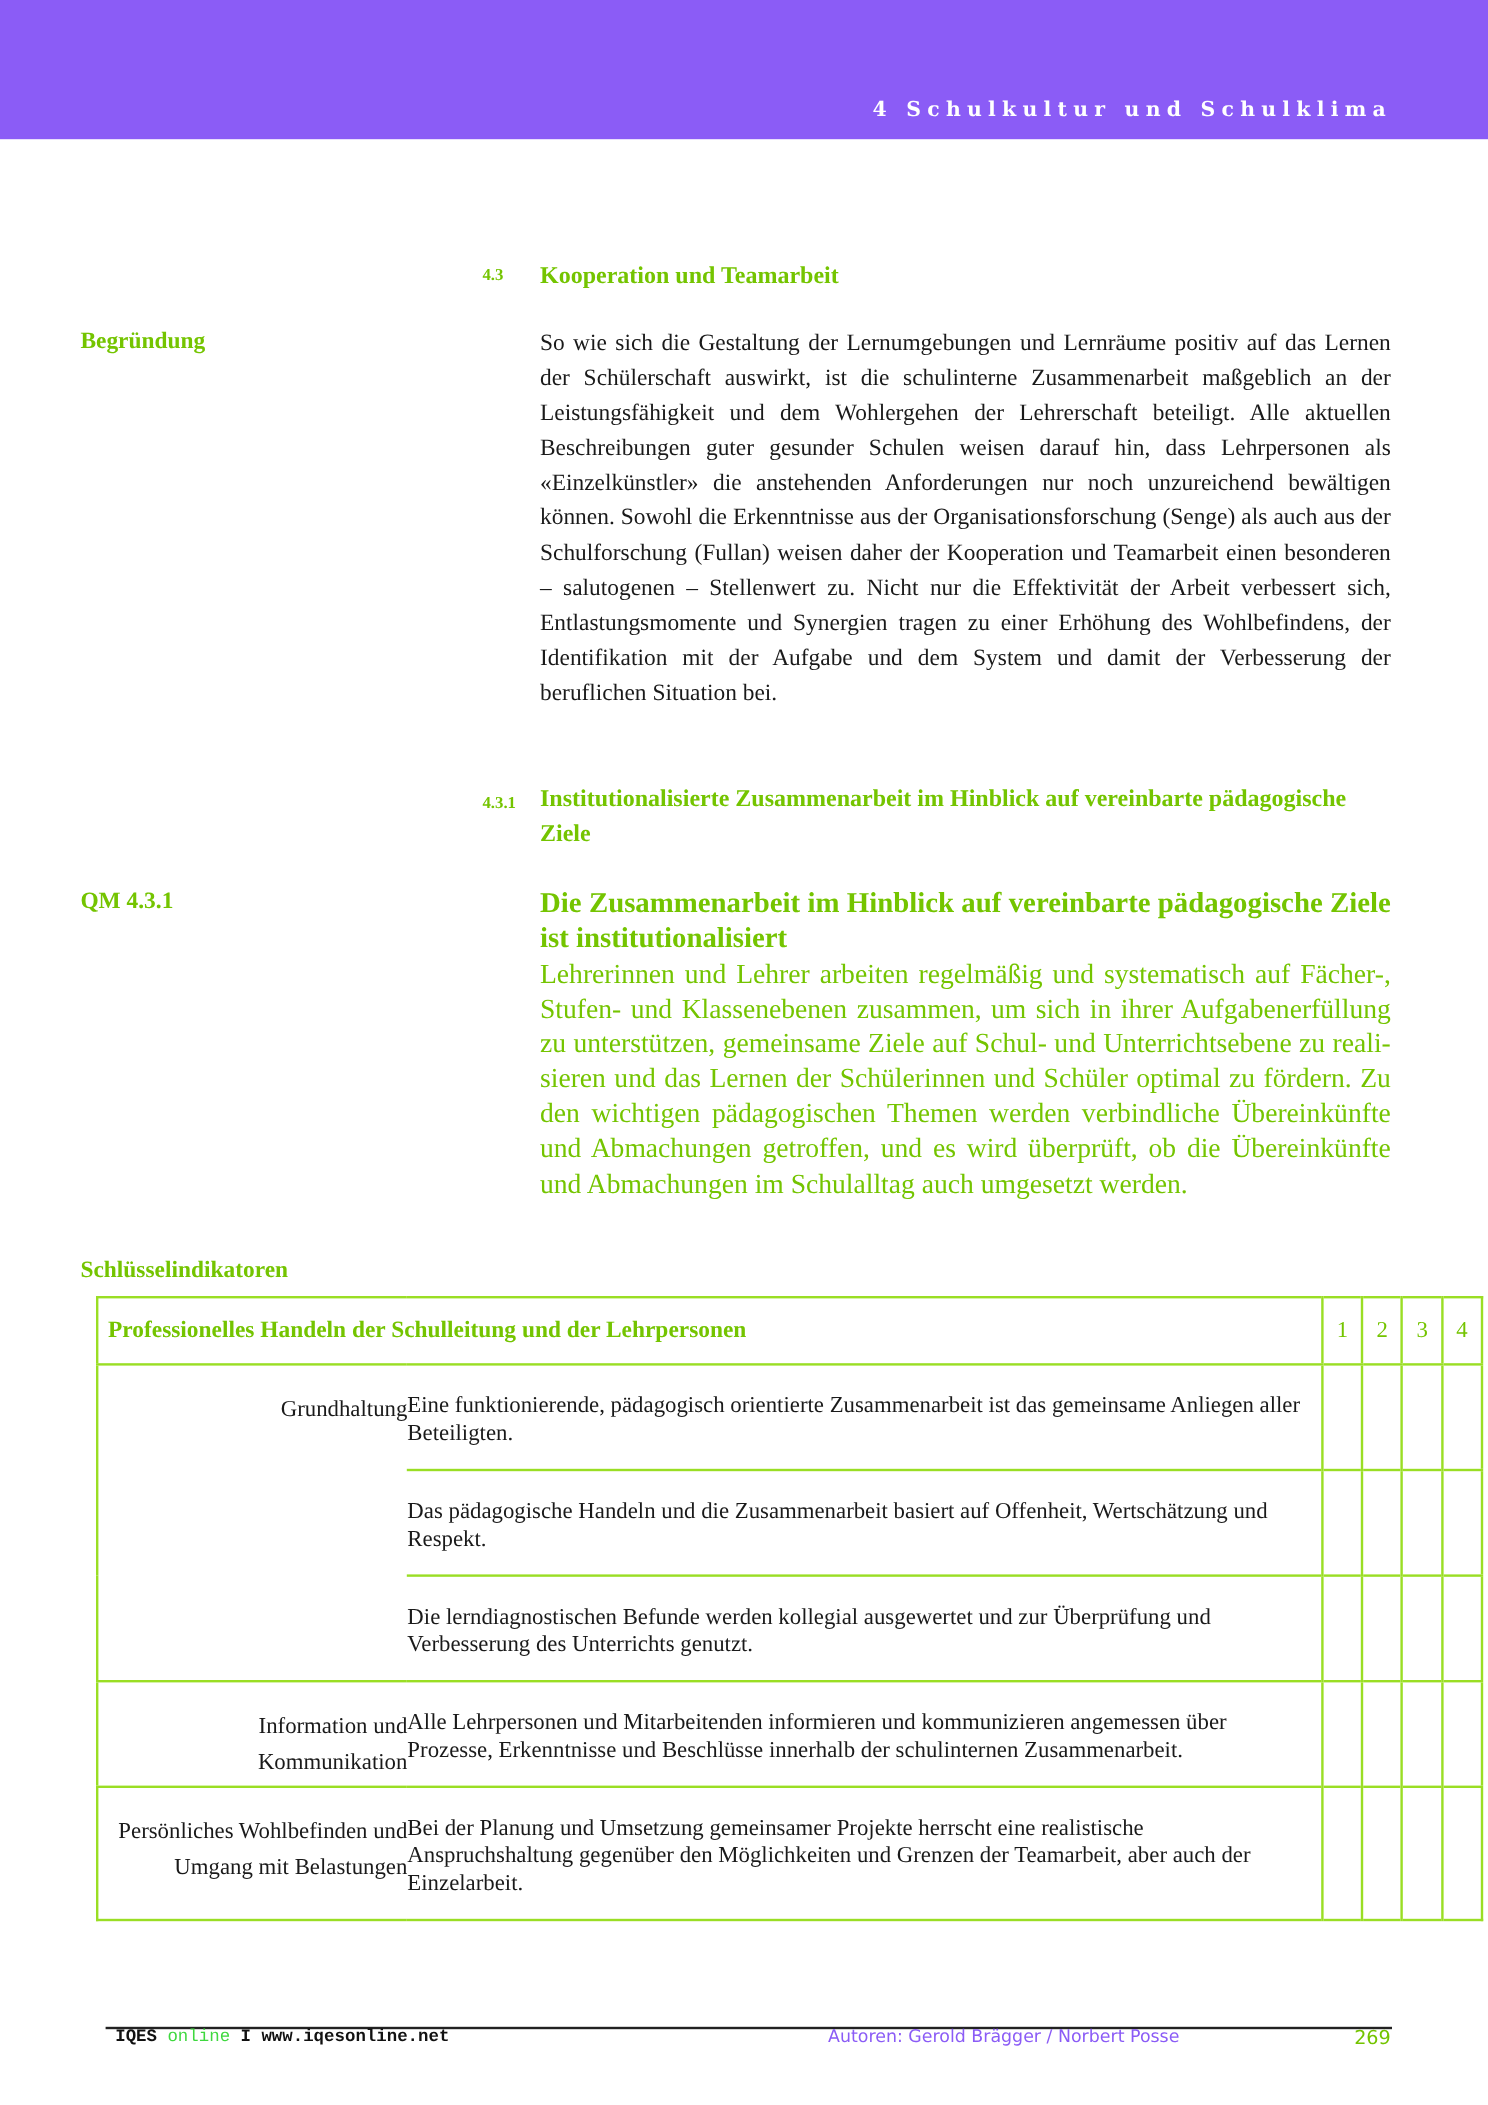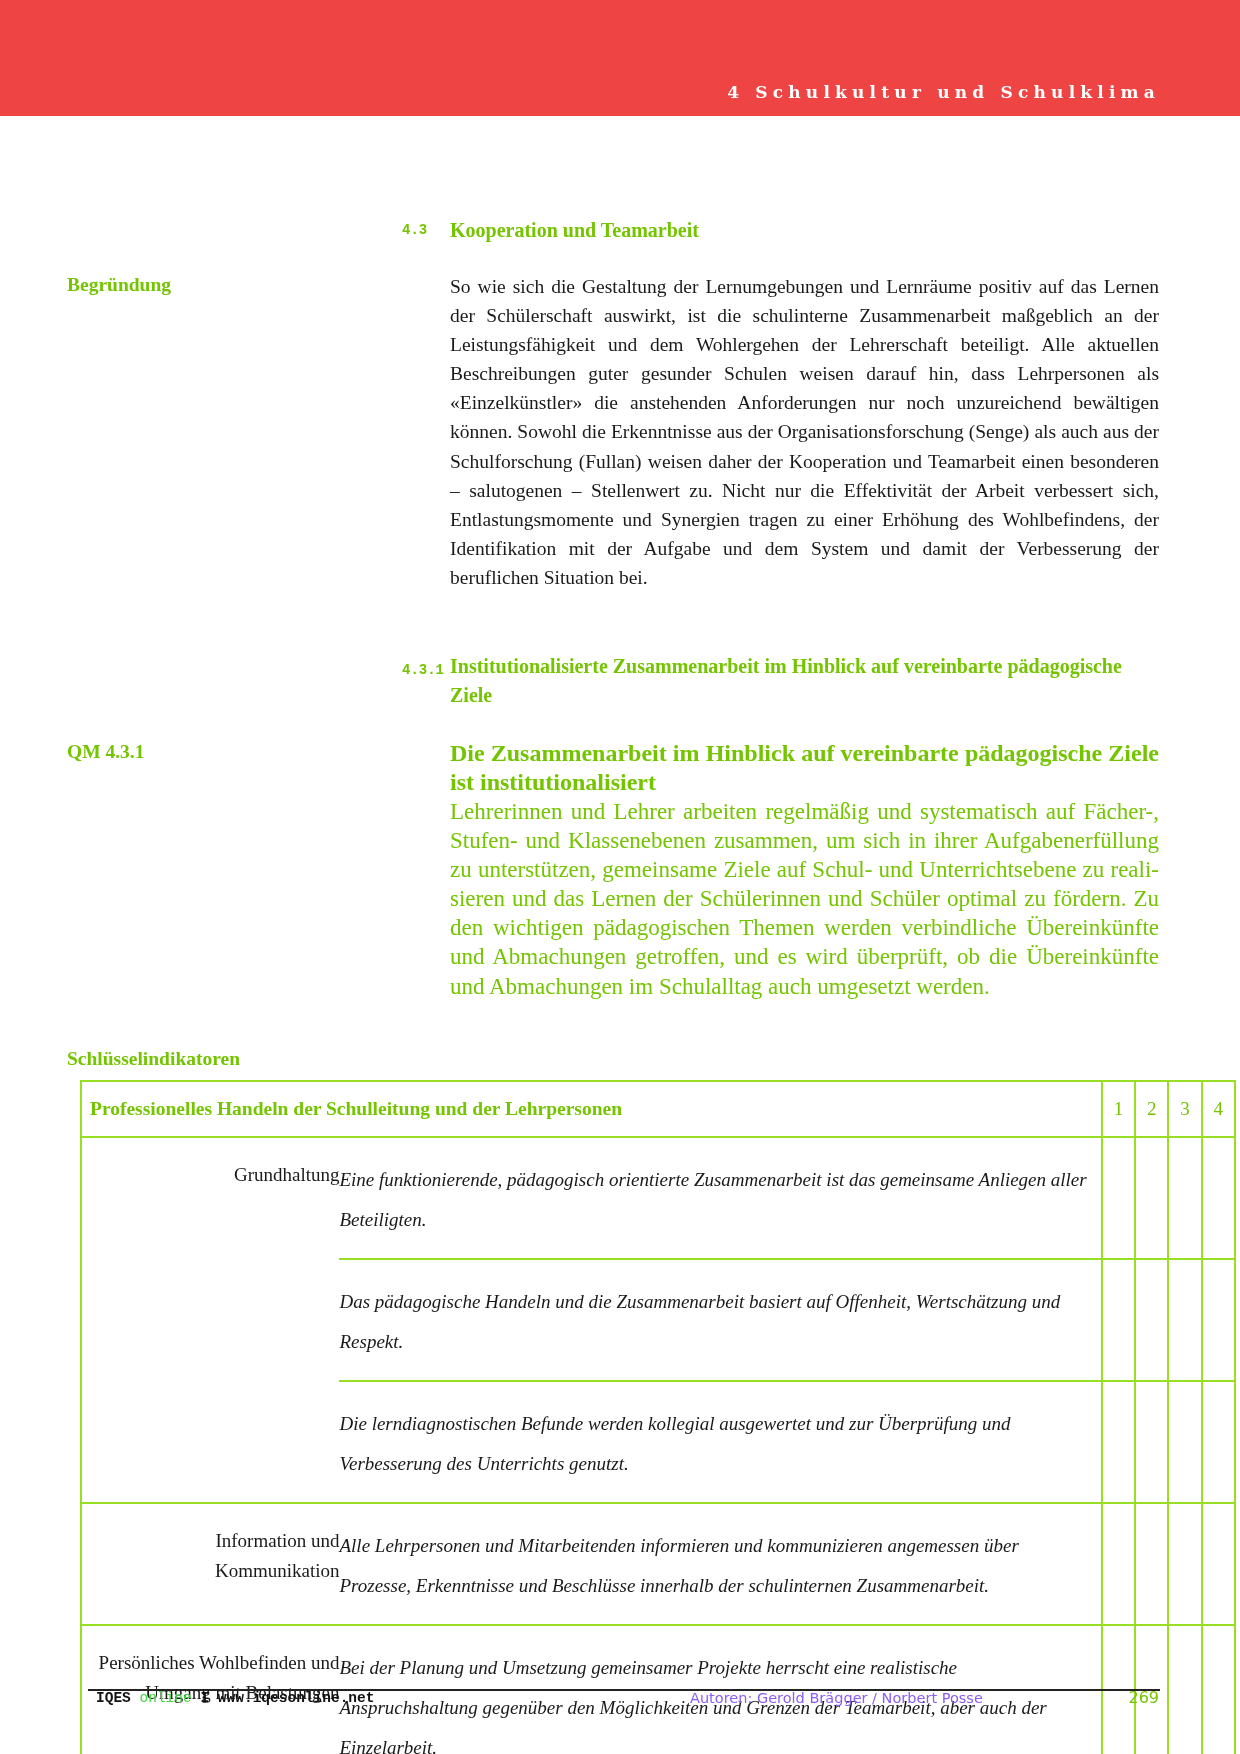--- a/index.html
+++ b/index.html
@@ -3,29 +3,29 @@
 <meta charset="utf-8">
 <style>
   html, body { margin: 0; padding: 0; }
   body {
     width: 1240px; height: 1754px; position: relative; background: #ffffff;
     font-family: "DejaVu Serif", "Liberation Serif", serif; color: #1a1a1a;
     overflow: hidden;
   }
   .topbar {
     position: absolute; left: 0; top: 0; width: 1240px; height: 116px;
-    background: #ef4444;
+    background: #8b5cf6;
   }
   .chapter {
     position: absolute; right: 80px; top: 82px;
     color: #ffffff; font-family: "DejaVu Serif", serif; font-weight: bold;
     font-size: 17px; letter-spacing: 5.2px;
   }
   .secnum {
-    position: absolute; font-family: Liberation Mono, monospace; font-size: 14px;
+    position: absolute; font-family: Liberation Serif, serif; font-size: 14px;
     font-weight: bold; color: #74c400; text-align: right;
   }
   .sechead {
     position: absolute; left: 450px; font-family: "Liberation Serif", serif;
     font-weight: bold; font-size: 20px; color: #74c400; line-height: 29px;
   }
   .sidelabel {
     position: absolute; left: 67px; font-family: "Liberation Serif", serif;
     font-weight: bold; font-size: 19.5px; color: #74c400;
   }
@@ -57,21 +57,21 @@
   }
   .th-num {
     width: 29px; text-align: center; vertical-align: middle !important;
     color: #74c400; font-size: 19px; border-left: 2px solid #9ade24;
     border-bottom: 2.5px solid #9ade24;
   }
   .cat {
     width: 232px; padding: 22px 0 0 8px !important; line-height: 29.5px; text-align: right;
   }
   .desc {
-    width: 700px; padding: 22px 10px 18px 0 !important; line-height: 40px; font-style: italic;
+    width: 700px; padding: 22px 10px 18px 0 !important; line-height: 23px;
   }
   .rate { border-left: 2px solid #9ade24; }
   .sep-top { border-top: 2.5px solid #9ade24; }
   .group-top td { border-top: 2.5px solid #9ade24; }
   .footer-line {
     position: absolute; left: 88px; top: 1689px; width: 1072px; height: 1.5px;
     background: #222;
   }
   .footer-left {
     position: absolute; left: 81px; top: 1690px; font-family: Liberation Mono, monospace;

